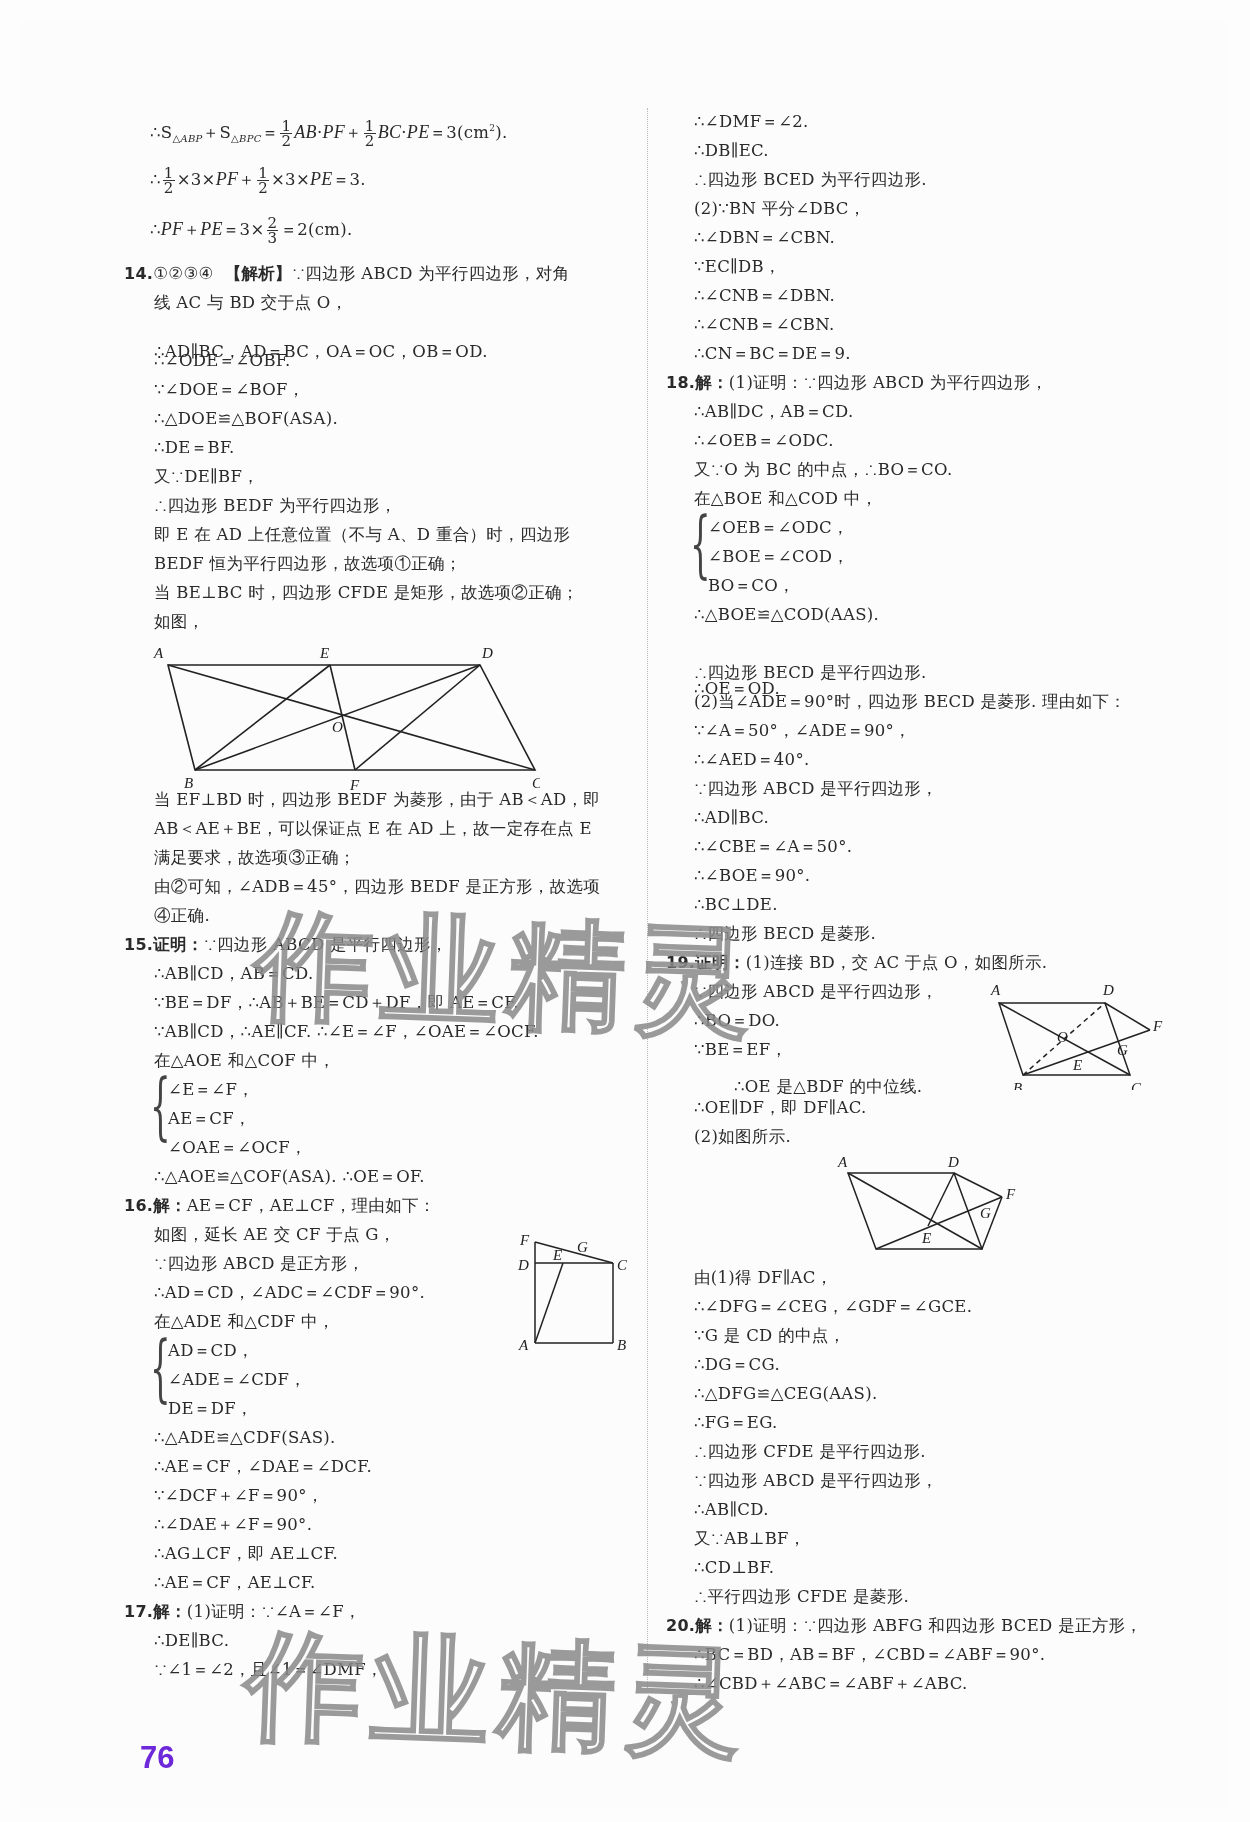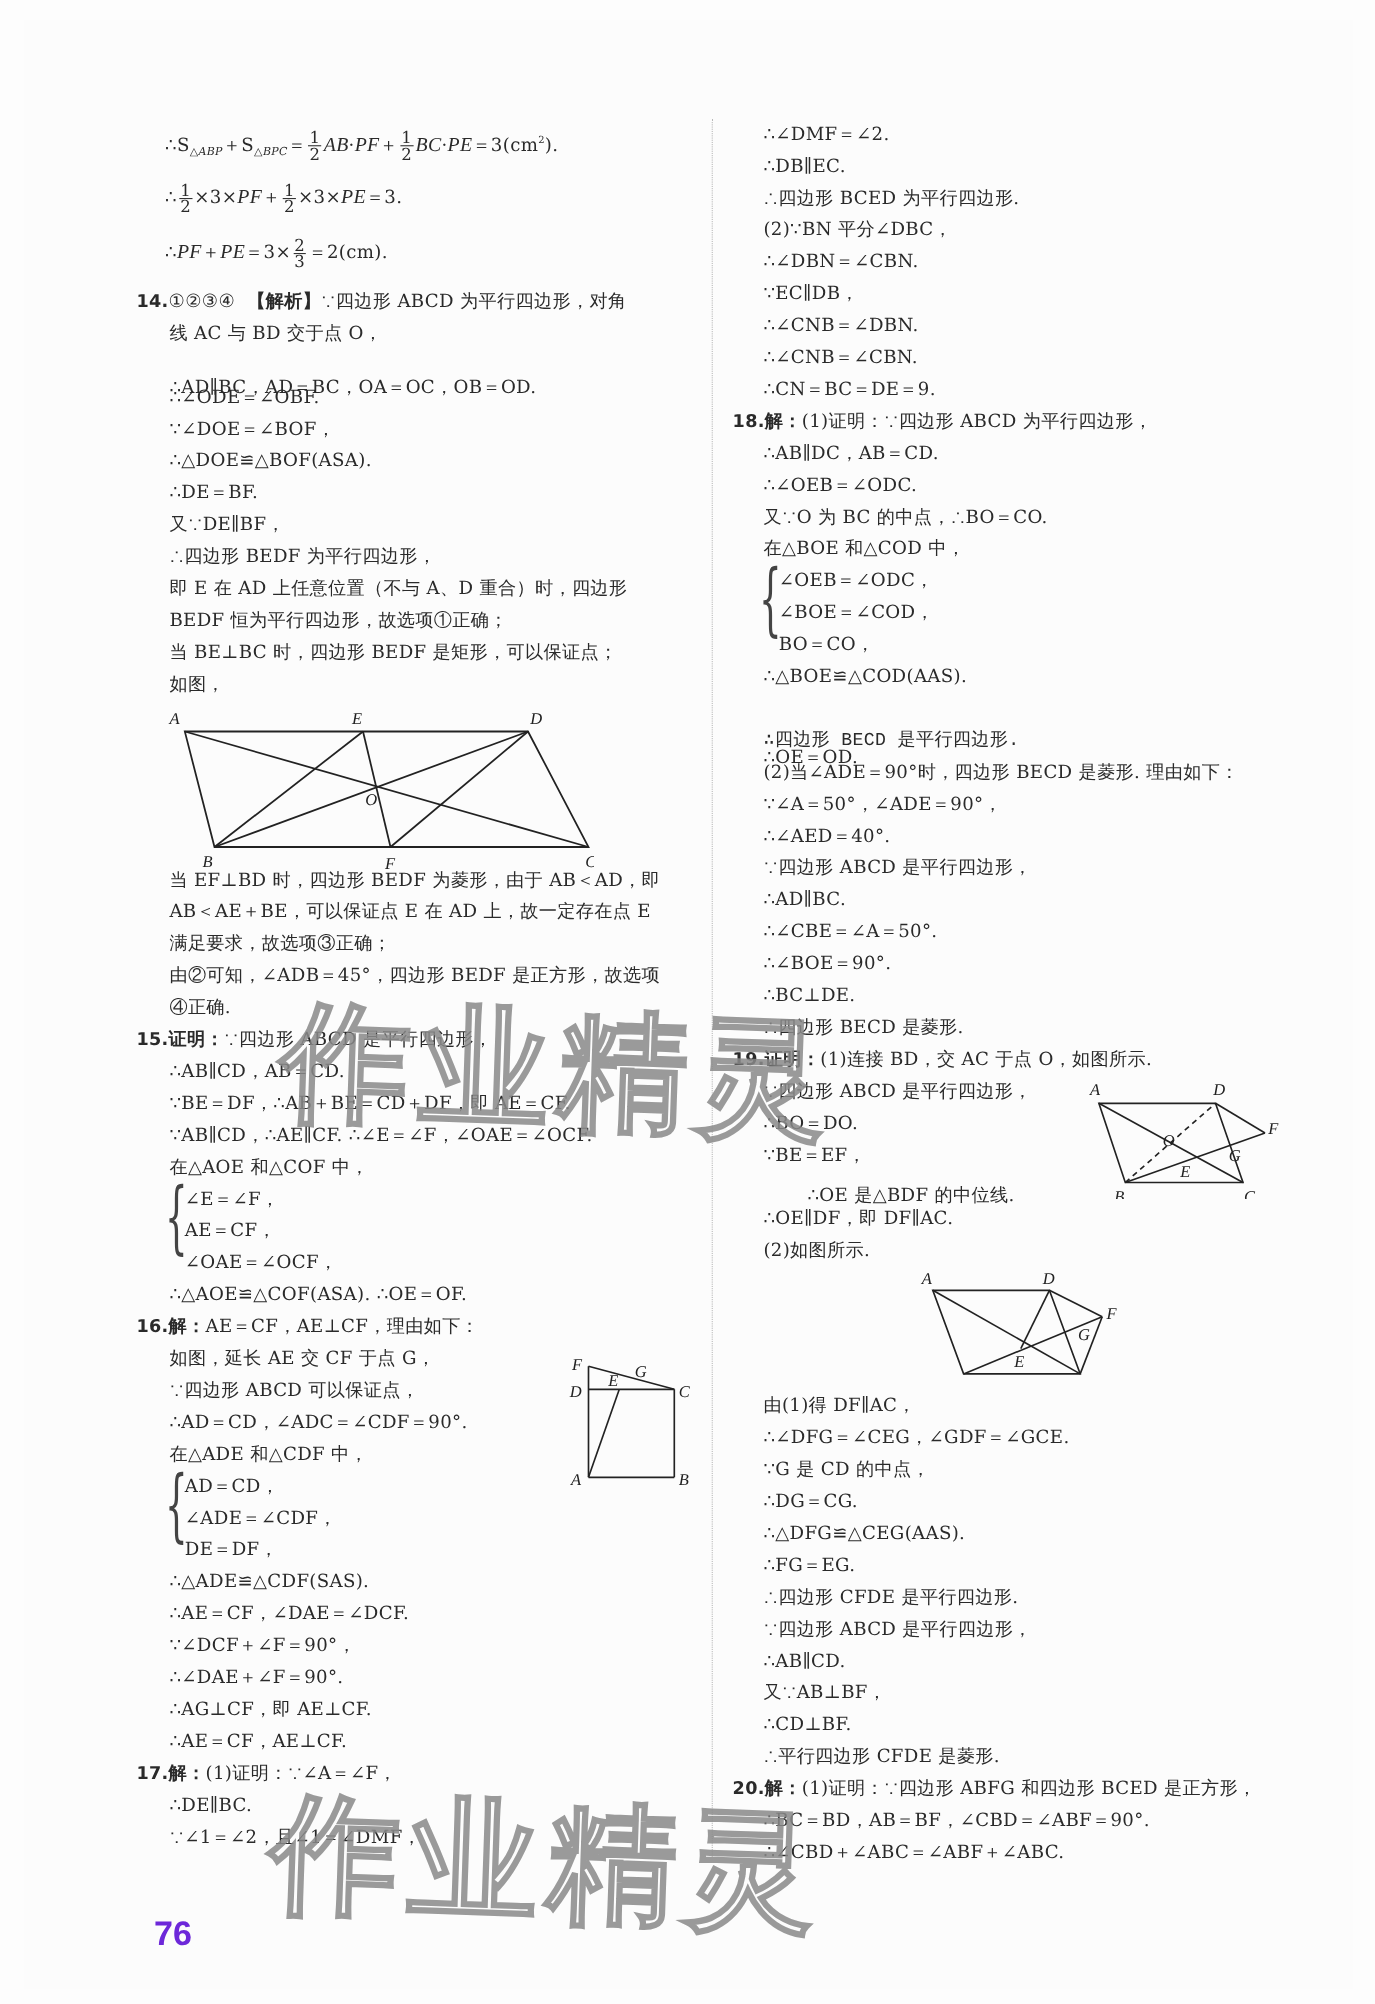--- a/index.html
+++ b/index.html
@@ -39,21 +39,21 @@
   <div class="line" style="left:154px;top:293px;">线 AC 与 BD 交于点 O，</div>
   <div class="line" style="left:154px;top:322px;margin-top:20px;">∴AD∥BC，AD＝BC，OA＝OC，OB＝OD.</div>
   <div class="line" style="left:154px;top:351px;">∴∠ODE＝∠OBF.</div>
   <div class="line" style="left:154px;top:380px;">∵∠DOE＝∠BOF，</div>
   <div class="line" style="left:154px;top:409px;">∴△DOE≌△BOF(ASA).</div>
   <div class="line" style="left:154px;top:438px;">∴DE＝BF.</div>
   <div class="line" style="left:154px;top:467px;text-align:right;">又∵DE∥BF，</div>
   <div class="line" style="left:154px;top:496px;">∴四边形 BEDF 为平行四边形，</div>
   <div class="line" style="left:154px;top:525px;">即 E 在 AD 上任意位置（不与 A、D 重合）时，四边形</div>
   <div class="line" style="left:154px;top:554px;">BEDF 恒为平行四边形，故选项①正确；</div>
-  <div class="line" style="left:154px;top:583px;">当 BE⊥BC 时，四边形 BEDF 是矩形，可以保证点；</div>
+  <div class="line" style="left:154px;top:583px;">当 BE⊥BC 时，四边形 CFDE 是矩形，故选项②正确；</div>
   <div class="line" style="left:154px;top:612px;">如图，</div>
 
   <svg class="fig" style="left:150px;top:640px;" width="390" height="150">
     <g stroke="#222" stroke-width="1.6" fill="none">
       <polygon points="18,25 330,25 385,130 45,130"></polygon>
       <line x1="18" y1="25" x2="385" y2="130"></line>
       <line x1="330" y1="25" x2="45" y2="130"></line>
       <line x1="180" y1="25" x2="45" y2="130"></line>
       <line x1="330" y1="25" x2="205" y2="130"></line>
       <line x1="180" y1="25" x2="205" y2="130"></line>
@@ -79,21 +79,21 @@
   <div class="line" style="left:154px;top:1022px;">∵AB∥CD，∴AE∥CF. ∴∠E＝∠F，∠OAE＝∠OCF.</div>
   <div class="line" style="left:154px;top:1051px;">在△AOE 和△COF 中，</div>
   <div class="brace" style="left:150px;top:1070px;">{</div>
   <div class="line" style="left:168px;top:1080px;">∠E＝∠F，</div>
   <div class="line" style="left:168px;top:1109px;">AE＝CF，</div>
   <div class="line" style="left:168px;top:1138px;">∠OAE＝∠OCF，</div>
   <div class="line" style="left:154px;top:1167px;">∴△AOE≌△COF(ASA). ∴OE＝OF.</div>
 
   <div class="line" style="left:124px;top:1196px;"><span class="num">16.</span><span class="bold">解：</span><span>AE＝CF，AE⊥CF，理由如下：</span></div>
   <div class="line" style="left:154px;top:1225px;">如图，延长 AE 交 CF 于点 G，</div>
-  <div class="line" style="left:154px;top:1254px;">∵四边形 ABCD 可以保证点，</div>
+  <div class="line" style="left:154px;top:1254px;">∵四边形 ABCD 是正方形，</div>
   <div class="line" style="left:154px;top:1283px;">∴AD＝CD，∠ADC＝∠CDF＝90°.</div>
   <div class="line" style="left:154px;top:1312px;">在△ADE 和△CDF 中，</div>
   <div class="brace" style="left:150px;top:1332px;">{</div>
   <div class="line" style="left:168px;top:1341px;">AD＝CD，</div>
   <div class="line" style="left:168px;top:1370px;">∠ADE＝∠CDF，</div>
   <div class="line" style="left:168px;top:1399px;">DE＝DF，</div>
   <div class="line" style="left:154px;top:1428px;">∴△ADE≌△CDF(SAS).</div>
   <div class="line" style="left:154px;top:1457px;">∴AE＝CF，∠DAE＝∠DCF.</div>
   <div class="line" style="left:154px;top:1486px;">∵∠DCF＋∠F＝90°，</div>
   <div class="line" style="left:154px;top:1515px;">∴∠DAE＋∠F＝90°.</div>
@@ -138,21 +138,21 @@
   <div class="line" style="left:694px;top:402px;">∴AB∥DC，AB＝CD.</div>
   <div class="line" style="left:694px;top:431px;">∴∠OEB＝∠ODC.</div>
   <div class="line" style="left:694px;top:460px;">又∵O 为 BC 的中点，∴BO＝CO.</div>
   <div class="line" style="left:694px;top:489px;">在△BOE 和△COD 中，</div>
   <div class="brace" style="left:690px;top:508px;">{</div>
   <div class="line" style="left:708px;top:518px;">∠OEB＝∠ODC，</div>
   <div class="line" style="left:708px;top:547px;">∠BOE＝∠COD，</div>
   <div class="line" style="left:708px;top:576px;">BO＝CO，</div>
   <div class="line" style="left:694px;top:605px;">∴△BOE≌△COD(AAS).</div>
   <div class="line" style="left:694px;top:634px;margin-top:45px;">∴OE＝OD.</div>
-  <div class="line" style="left:694px;top:663px;font-family:Liberation Mono, monospace;">∴四边形 BECD 是平行四边形.</div>
+  <div class="line" style="left:694px;top:663px;">∴四边形 BECD 是平行四边形.</div>
   <div class="line" style="left:694px;top:692px;">(2)当∠ADE＝90°时，四边形 BECD 是菱形. 理由如下：</div>
   <div class="line" style="left:694px;top:721px;">∵∠A＝50°，∠ADE＝90°，</div>
   <div class="line" style="left:694px;top:750px;">∴∠AED＝40°.</div>
   <div class="line" style="left:694px;top:779px;">∵四边形 ABCD 是平行四边形，</div>
   <div class="line" style="left:694px;top:808px;">∴AD∥BC.</div>
   <div class="line" style="left:694px;top:837px;">∴∠CBE＝∠A＝50°.</div>
   <div class="line" style="left:694px;top:866px;">∴∠BOE＝90°.</div>
   <div class="line" style="left:694px;top:895px;">∴BC⊥DE.</div>
   <div class="line" style="left:694px;top:924px;">∴四边形 BECD 是菱形.</div>
 

